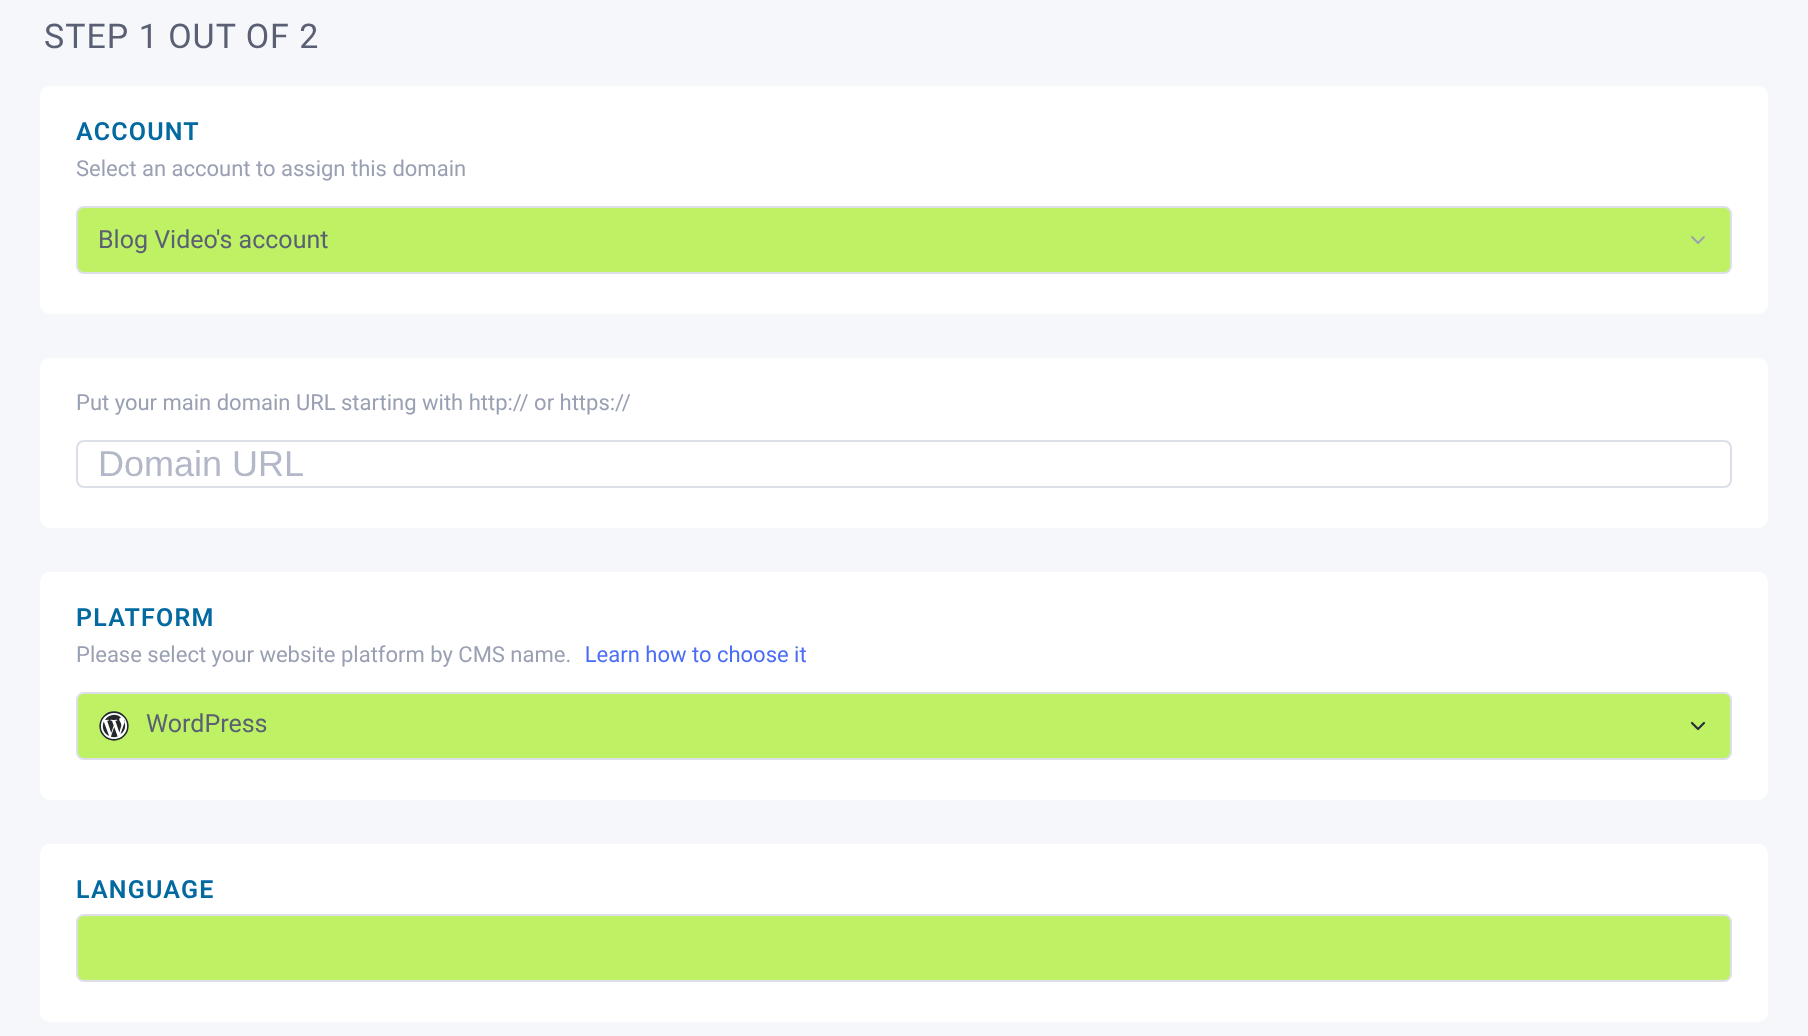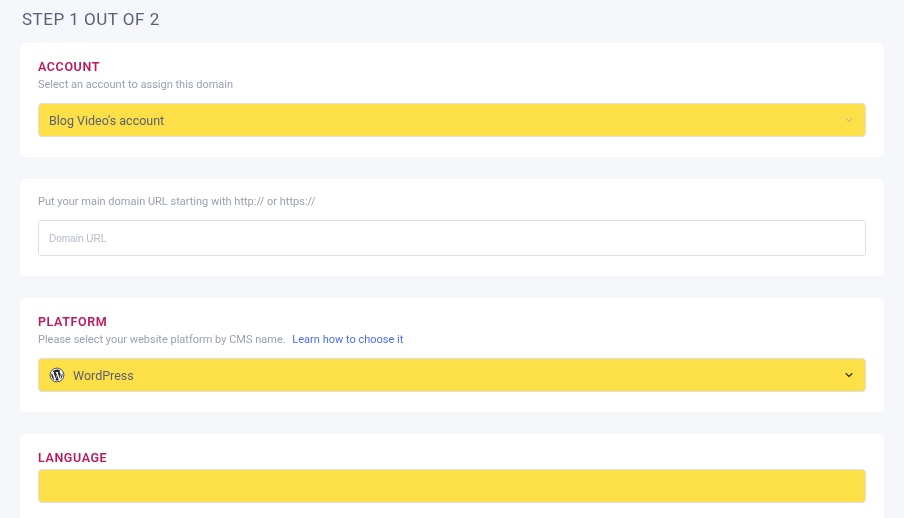--- a/index.html
+++ b/index.html
@@ -25,21 +25,21 @@
     background: #ffffff;
     border-radius: 5px;
     padding: 16px 18px 20px 18px;
     margin-bottom: 22px;
     box-shadow: 0 0 0 rgba(0,0,0,0);
   }
   .section-heading {
     font-size: 12.5px;
     font-weight: 600;
     letter-spacing: 0.6px;
-    color: #be185d;
+    color: #0369a1;
     margin-bottom: 4px;
   }
   .section-sub {
     font-size: 11px;
     color: #9aa0b3;
     margin-bottom: 12px;
   }
   .section-sub a {
     color: #4a6cf7;
     text-decoration: none;
@@ -49,43 +49,43 @@
   .select-box {
     display: flex;
     align-items: center;
     justify-content: space-between;
     height: 34px;
     border: 1px solid #dcdfe8;
     border-radius: 4px;
     padding: 0 10px;
     font-size: 12.5px;
     color: #5a5f73;
-    background: #fde047;
+    background: #bef264;
     cursor: pointer;
   }
   .select-box .chev {
     color: #9aa0b3;
     display: inline-flex;
   }
   .select-box .chev svg { width: 12px; height: 12px; }
   .input-box {
     width: 100%;
-    height: 36px;
+    height: 24px;
     border: 1px solid #dcdfe8;
     border-radius: 4px;
     padding: 0 10px;
-    font-size: 10px;
+    font-size: 18px;
     color: #3b82f6;
     background: #fff;
     outline: none;
   }
   .input-box::placeholder { color: #b3b8c9; }
   .platform-left {
     display: flex;
-    align-items: center;
+    align-items: flex-start;
     gap: 8px;
   }
   .wp-icon {
     display: inline-flex;
     width: 16px;
     height: 16px;
   }
   .wp-icon svg { width: 16px; height: 16px; }
   .chev-bold svg { stroke-width: 2.2; }
 </style>

